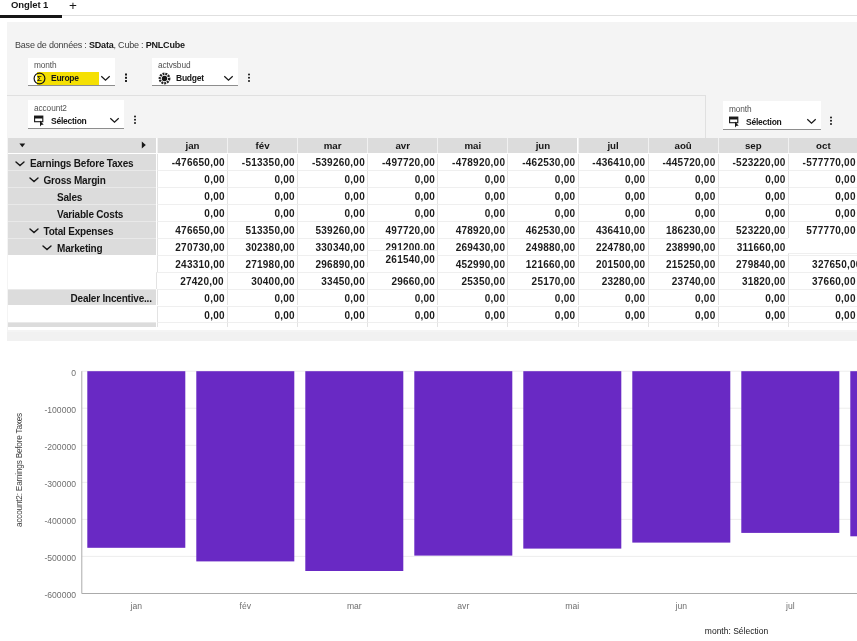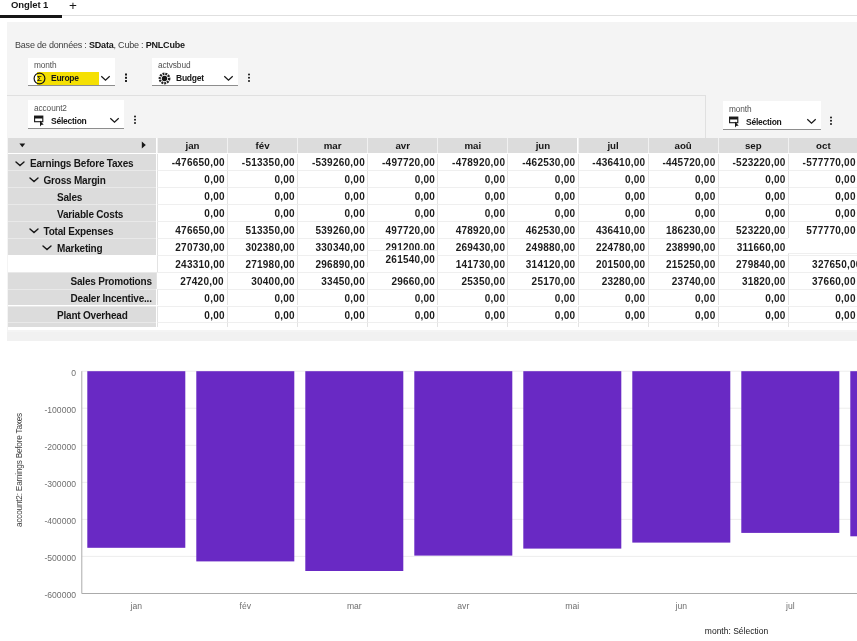--- a/index.html
+++ b/index.html
@@ -228,29 +228,26 @@
 <div class="dc" style="left:429.3px;top:99.9px;width:70.1px;height:16.9px">269430,00</div>
 <div class="dc" style="left:499.4px;top:99.9px;width:70.1px;height:16.9px">249880,00</div>
 <div class="dc" style="left:569.5px;top:99.9px;width:70.1px;height:16.9px">224780,00</div>
 <div class="dc" style="left:639.6px;top:99.9px;width:70.1px;height:16.9px">238990,00</div>
 <div class="dc" style="left:709.7px;top:99.9px;width:70.1px;height:16.9px">311660,00</div>
 <div class="dc" style="left:779.8px;top:115px;width:93px;height:16.9px">365310,00</div>
 <div class="dc" style="left:148.9px;top:116.8px;width:70.1px;height:16.9px">243310,00</div>
 <div class="dc" style="left:219.0px;top:116.8px;width:70.1px;height:16.9px">271980,00</div>
 <div class="dc" style="left:289.1px;top:116.8px;width:70.1px;height:16.9px">296890,00</div>
 <div class="dc" style="left:359.2px;top:112px;width:70.1px;height:16.9px">261540,00</div>
-<div class="dc" style="left:429.3px;top:116.8px;width:70.1px;height:16.9px">141730,00</div>
-<div class="dc" style="left:499.4px;top:116.8px;width:70.1px;height:16.9px">314120,00</div>
+<div class="dc" style="left:429.3px;top:116.8px;width:70.1px;height:16.9px">452990,00</div>
+<div class="dc" style="left:499.4px;top:116.8px;width:70.1px;height:16.9px">121660,00</div>
 <div class="dc" style="left:569.5px;top:116.8px;width:70.1px;height:16.9px">201500,00</div>
 <div class="dc" style="left:639.6px;top:116.8px;width:70.1px;height:16.9px">215250,00</div>
 <div class="dc" style="left:709.7px;top:116.8px;width:70.1px;height:16.9px">279840,00</div>
 <div class="dc" style="left:779.8px;top:116.8px;width:76px;height:16.9px">327650,00</div>
-<div class="rh" style="left:0px;top:133.7px;width:148.0px;height:16.9px">
-      <span style="position:absolute;left:62.5px;top:calc(50% + 0.8px);transform:translateY(-50%);white-space:nowrap">Sales Promotions</span>
-    </div>
 <div class="dc" style="left:148px;top:133.7px;width:70.1px;height:16.9px">27420,00</div>
 <div class="dc" style="left:219.0px;top:133.7px;width:70.1px;height:16.9px">30400,00</div>
 <div class="dc" style="left:289.1px;top:133.7px;width:70.1px;height:16.9px">33450,00</div>
 <div class="dc" style="left:359.2px;top:133.7px;width:70.1px;height:16.9px">29660,00</div>
 <div class="dc" style="left:429.3px;top:133.7px;width:70.1px;height:16.9px">25350,00</div>
 <div class="dc" style="left:499.4px;top:133.7px;width:70.1px;height:16.9px">25170,00</div>
 <div class="dc" style="left:569.5px;top:133.7px;width:70.1px;height:16.9px">23280,00</div>
 <div class="dc" style="left:639.6px;top:133.7px;width:70.1px;height:16.9px">23740,00</div>
 <div class="dc" style="left:709.7px;top:133.7px;width:70.1px;height:16.9px">31820,00</div>
 <div class="dc" style="left:779.8px;top:133.7px;width:70.1px;height:16.9px">37660,00</div>
@@ -260,23 +257,20 @@
 <div class="dc" style="left:148.9px;top:150.6px;width:70.1px;height:16.9px">0,00</div>
 <div class="dc" style="left:219.0px;top:150.6px;width:70.1px;height:16.9px">0,00</div>
 <div class="dc" style="left:289.1px;top:150.6px;width:70.1px;height:16.9px">0,00</div>
 <div class="dc" style="left:359.2px;top:150.6px;width:70.1px;height:16.9px">0,00</div>
 <div class="dc" style="left:429.3px;top:150.6px;width:70.1px;height:16.9px">0,00</div>
 <div class="dc" style="left:499.4px;top:150.6px;width:70.1px;height:16.9px">0,00</div>
 <div class="dc" style="left:569.5px;top:150.6px;width:70.1px;height:16.9px">0,00</div>
 <div class="dc" style="left:639.6px;top:150.6px;width:70.1px;height:16.9px">0,00</div>
 <div class="dc" style="left:709.7px;top:150.6px;width:70.1px;height:16.9px">0,00</div>
 <div class="dc" style="left:779.8px;top:150.6px;width:70.1px;height:16.9px">0,00</div>
-<div class="rh" style="left:0px;top:167.5px;width:148.0px;height:16.9px">
-      <span style="position:absolute;left:49px;top:calc(50% + 0.8px);transform:translateY(-50%);white-space:nowrap">Plant Overhead</span>
-    </div>
 <div class="dc" style="left:148.9px;top:167.5px;width:70.1px;height:16.9px">0,00</div>
 <div class="dc" style="left:219.0px;top:167.5px;width:70.1px;height:16.9px">0,00</div>
 <div class="dc" style="left:289.1px;top:167.5px;width:70.1px;height:16.9px">0,00</div>
 <div class="dc" style="left:359.2px;top:167.5px;width:70.1px;height:16.9px">0,00</div>
 <div class="dc" style="left:429.3px;top:167.5px;width:70.1px;height:16.9px">0,00</div>
 <div class="dc" style="left:499.4px;top:167.5px;width:70.1px;height:16.9px">0,00</div>
 <div class="dc" style="left:569.5px;top:167.5px;width:70.1px;height:16.9px">0,00</div>
 <div class="dc" style="left:639.6px;top:167.5px;width:70.1px;height:16.9px">0,00</div>
 <div class="dc" style="left:709.7px;top:167.5px;width:70.1px;height:16.9px">0,00</div>
 <div class="dc" style="left:779.8px;top:167.5px;width:70.1px;height:16.9px">0,00</div>

